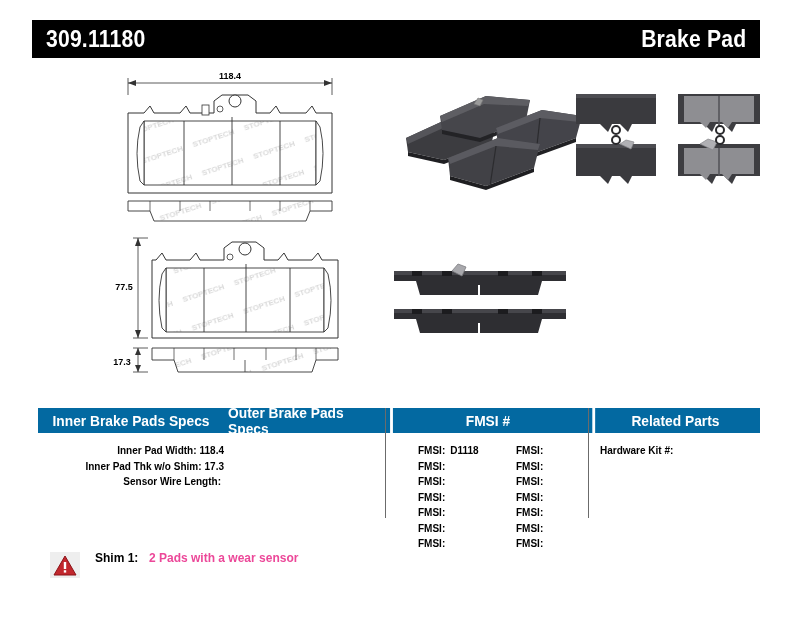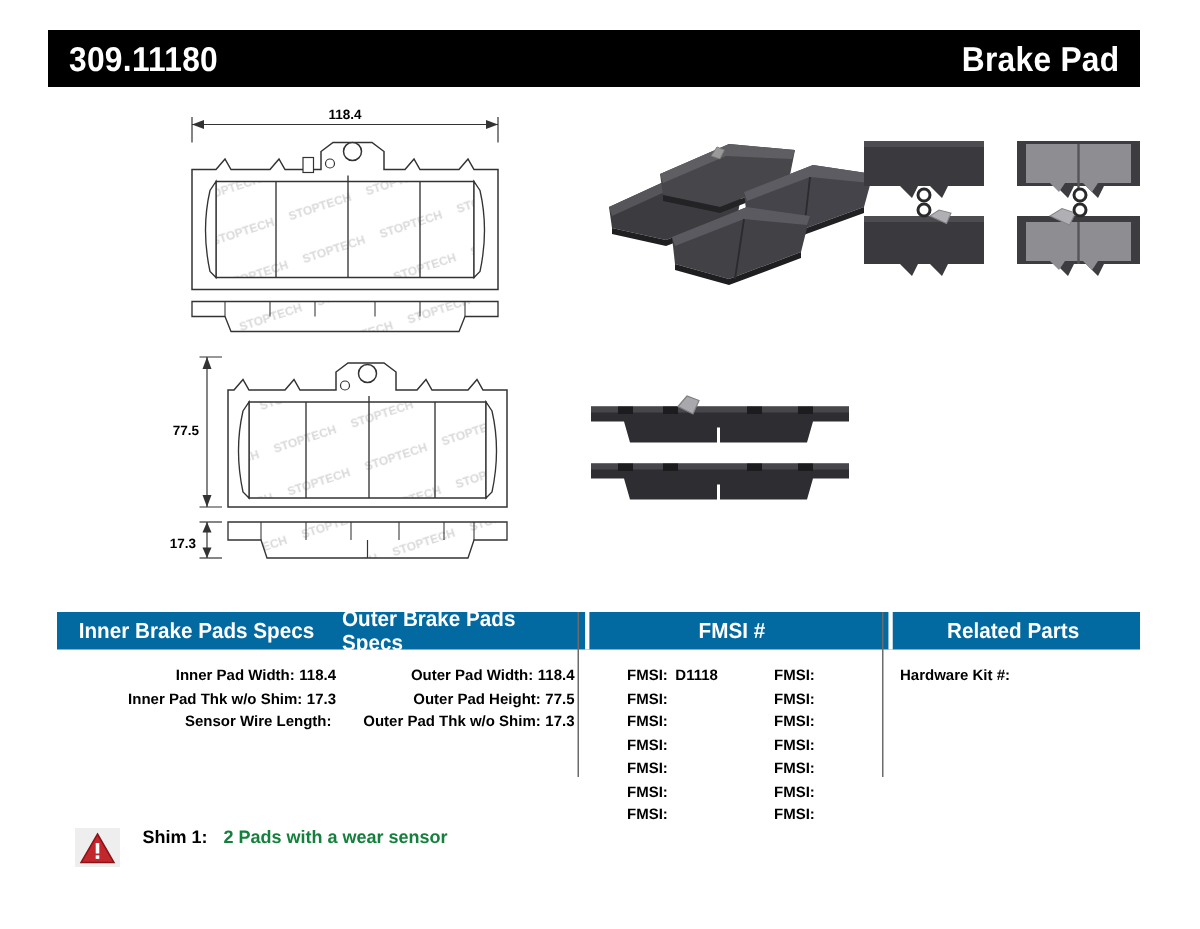--- a/index.html
+++ b/index.html
@@ -161,21 +161,21 @@
   .notes-text {
     position: absolute;
     left: 95px;
     top: 2px;
     font-size: 12px;
     font-weight: bold;
     line-height: 17px;
   }
   .note-row { white-space: nowrap; }
   .note-label { display: inline-block; width: 48px; }
-  .note-value-red { color: #15803d; margin-left: 6px; }
+  .note-value-red { color: #ec4899; margin-left: 6px; }
 </style>
 </head>
 <body>
 
 <div class="page">
 
   <div class="header-bar">
     <span class="part-number">309.11180</span>
     <span class="product-type">Brake Pad</span>
   </div>
@@ -394,31 +394,20 @@
         <span>Inner Pad Width:</span><span class="spec-value">118.4</span>
       </div>
       <div class="spec-line">
         <span>Inner Pad Thk w/o Shim:</span><span class="spec-value">17.3</span>
       </div>
       <div class="spec-line">
         <span>Sensor Wire Length:</span><span class="spec-value"></span>
       </div>
     </div>
 
-    <div class="col-body col-outer">
-      <div class="spec-line">
-        <span>Outer Pad Width:</span><span class="spec-value">118.4</span>
-      </div>
-      <div class="spec-line">
-        <span>Outer Pad Height:</span><span class="spec-value">77.5</span>
-      </div>
-      <div class="spec-line">
-        <span>Outer Pad Thk w/o Shim:</span><span class="spec-value">17.3</span>
-      </div>
-    </div>
 
     <div class="col-body col-fmsi">
       <div class="fmsi-grid">
         <div class="fmsi-col">
           <div class="fmsi-line"><span>FMSI:</span><span class="fmsi-value">D1118</span></div>
           <div class="fmsi-line"><span>FMSI:</span><span class="fmsi-value"></span></div>
           <div class="fmsi-line"><span>FMSI:</span><span class="fmsi-value"></span></div>
           <div class="fmsi-line"><span>FMSI:</span><span class="fmsi-value"></span></div>
           <div class="fmsi-line"><span>FMSI:</span><span class="fmsi-value"></span></div>
           <div class="fmsi-line"><span>FMSI:</span><span class="fmsi-value"></span></div>

